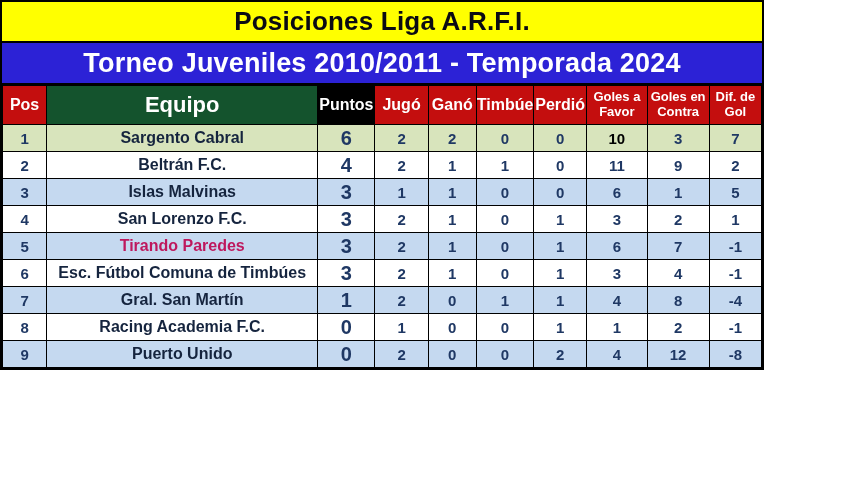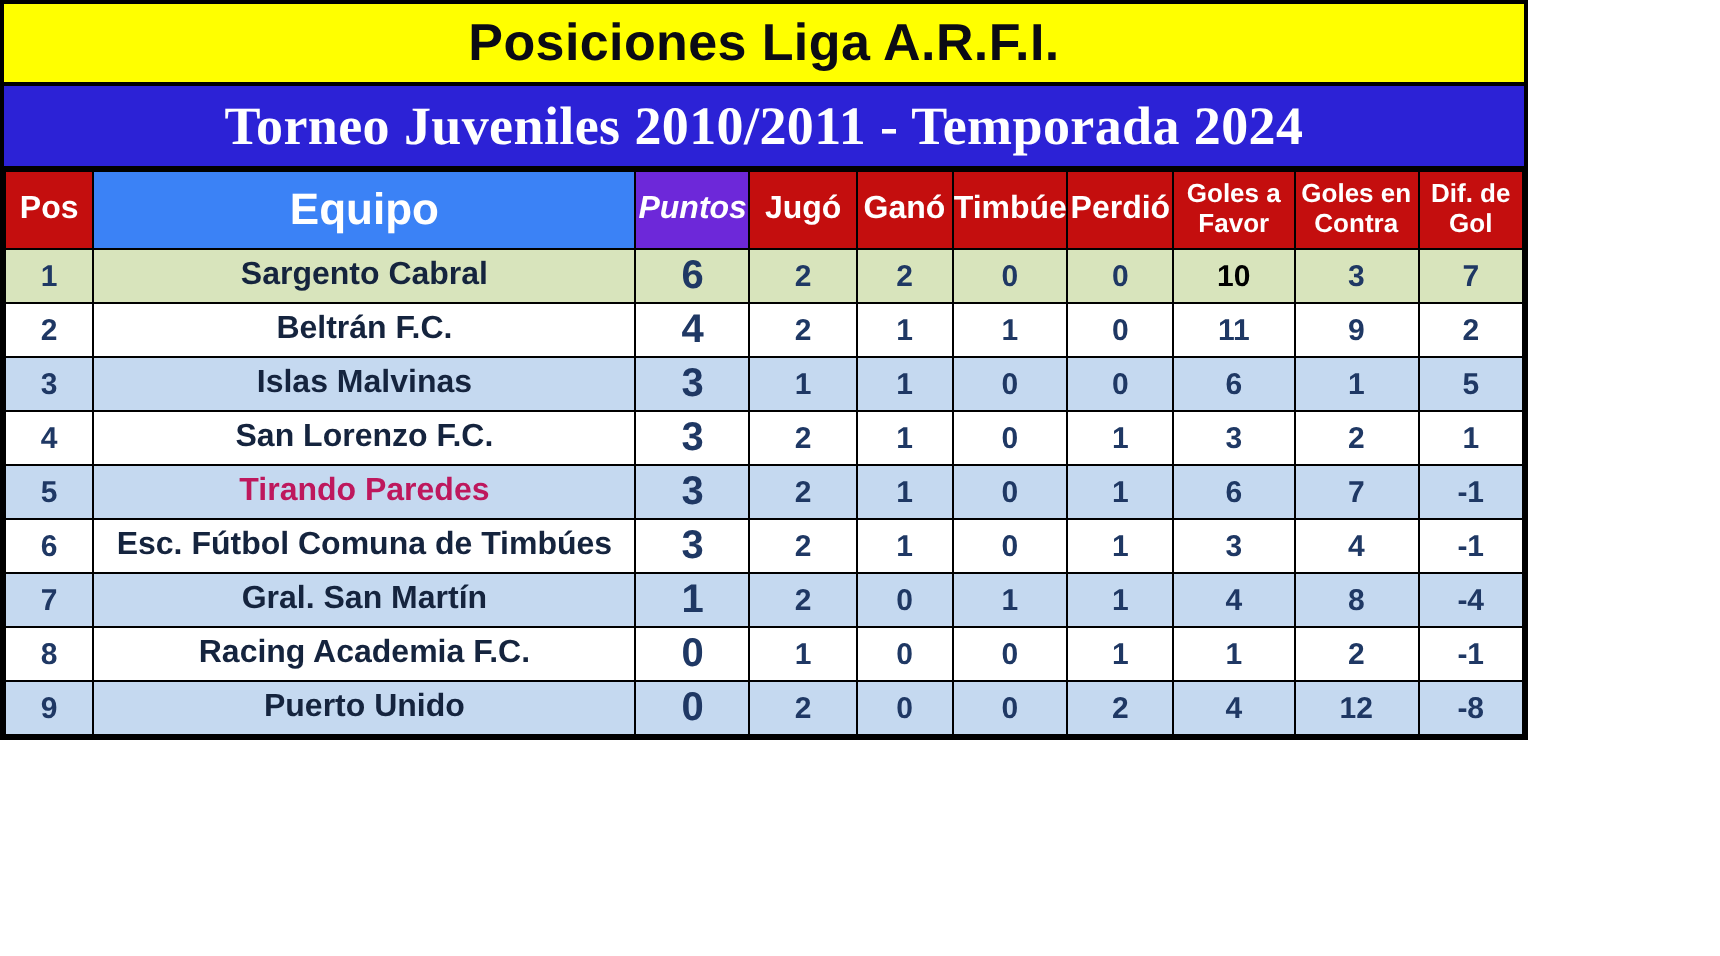--- a/index.html
+++ b/index.html
@@ -17,21 +17,21 @@
     box-sizing:border-box;
     background:#fff;
   }
   .bar {
     display:flex; align-items:center; justify-content:center;
     font-weight:bold;
     border-bottom:2px solid #000;
     letter-spacing:0.2px;
   }
   .bar-title   { height:39px; font-size:26px; }
-  .bar-subtitle{ height:40px; font-size:27px;font-family:Liberation Serif, serif; }
+  .bar-subtitle{ height:40px; font-size:27px; }
   table {
     width:100%;
     border-collapse:collapse;
     table-layout:fixed;
   }
   th, td {
     border:1px solid #000;
     text-align:center;
     vertical-align:middle;
     font-weight:bold;
@@ -68,22 +68,22 @@
         <col style="width:48px">
         <col style="width:57px">
       <col style="width:53px">
         <col style="width:60px">
         <col style="width:62px">
       <col style="width:52px">
     </colgroup>
     <thead>
       <tr>
           <th style="background: rgb(196, 14, 14); color: rgb(255, 255, 255);">Pos</th>
-          <th class="h-equipo" style="background: #3b82f6; color: rgb(255, 255, 255);">Equipo</th>
-          <th style="background: #6d28d9; color: rgb(255, 255, 255); font-style: italic;">Puntos</th>
+          <th class="h-equipo" style="background: #14532d; color: rgb(255, 255, 255);">Equipo</th>
+          <th style="background: #000000; color: rgb(255, 255, 255);">Puntos</th>
           <th style="background: rgb(196, 14, 14); color: rgb(255, 255, 255);">Jugó</th>
           <th style="background: rgb(196, 14, 14); color: rgb(255, 255, 255);">Ganó</th>
           <th style="background: rgb(196, 14, 14); color: rgb(255, 255, 255);">Timbúes</th>
           <th style="background: rgb(196, 14, 14); color: rgb(255, 255, 255);">Perdió</th>
           <th class="h-wrap" style="background: rgb(196, 14, 14); color: rgb(255, 255, 255);">Goles a Favor</th>
           <th class="h-wrap" style="background: rgb(196, 14, 14); color: rgb(255, 255, 255);">Goles en Contra</th>
           <th class="h-wrap" style="background: rgb(196, 14, 14); color: rgb(255, 255, 255);">Dif. de Gol</th>
         </tr>
     </thead>
     <tbody>

